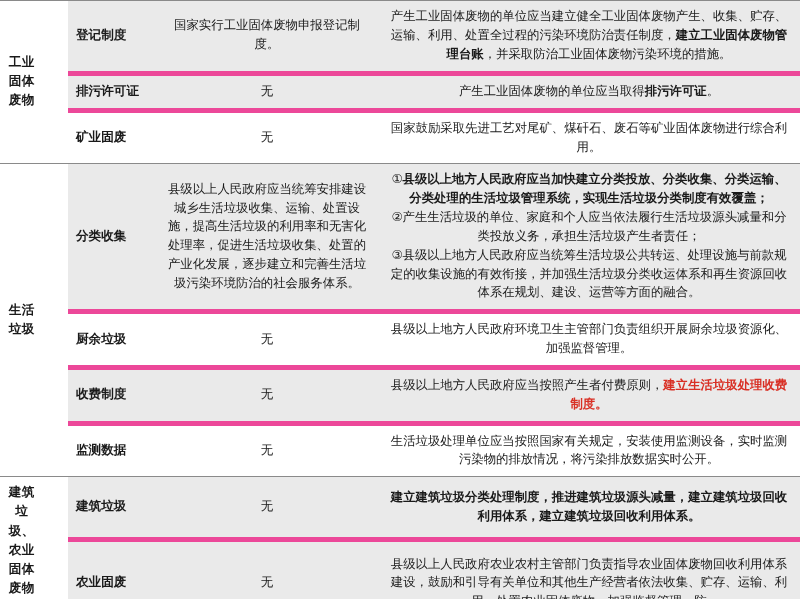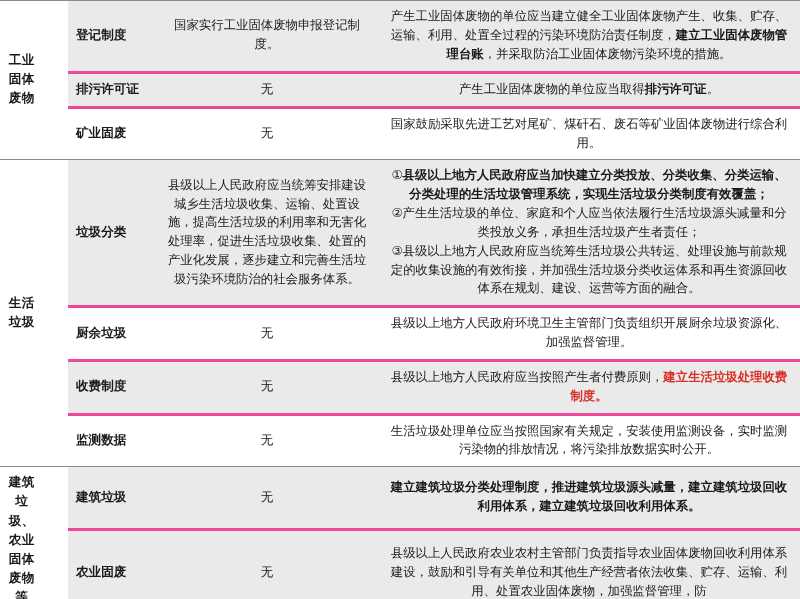--- a/index.html
+++ b/index.html
@@ -33,21 +33,21 @@
 
   table.doc td {
     vertical-align: middle;
     padding: 6px 8px 7px 8px;
     line-height: 1.52;
     border: 0;
     word-break: break-all;
   }
   
   tr.grpstart > td { border-top: 1.2px solid #8a8a8a; }
-  tr.rowline > td.sep { border-top: 3px solid #ec4899; }
+  tr.rowline > td.sep { border-top: 5px solid #ec4899; }
 
   td.cat {
     text-align: center;
     font-weight: 600;
     letter-spacing: 0.5px;
     padding-left: 6px;
     padding-right: 2px;
     font-size: 12.6px;
   }
   td.item {
@@ -102,21 +102,21 @@
         </tr>
         <tr class="rowline">
           <td class="item sep">矿业固废</td>
           <td class="mid sep">无</td>
           <td class="right sep"><span>国家鼓励采取先进工艺对尾矿、煤矸石、废石等矿业固体废物进行综合利用。</span></td>
         </tr>
         <tr class="grpstart">
           <td class="cat" rowspan="4">
             <span class="catwrap">生活垃圾</span>
           </td>
-          <td class="item sep shaded">垃圾分类</td>
+          <td class="item sep shaded">分类收集</td>
           <td class="mid sep shaded-mid">县级以上人民政府应当统筹安排建设城乡生活垃圾收集、运输、处置设施，提高生活垃圾的利用率和无害化处理率，促进生活垃圾收集、处置的产业化发展，逐步建立和完善生活垃圾污染环境防治的社会服务体系。</td>
           <td class="right sep shaded"><span>①</span><span class="b">县级以上地方人民政府应当加快建立分类投放、分类收集、分类运输、分类处理的生活垃圾管理系统，实现生活垃圾分类制度有效覆盖；</span><span></span><br><span>②产生生活垃圾的单位、家庭和个人应当依法履行生活垃圾源头减量和分类投放义务，承担生活垃圾产生者责任；</span><br><span>③县级以上地方人民政府应当统筹生活垃圾公共转运、处理设施与前款规定的收集设施的有效衔接，并加强生活垃圾分类收运体系和再生资源回收体系在规划、建设、运营等方面的融合。</span></td>
         </tr>
         <tr class="rowline">
           <td class="item sep">厨余垃圾</td>
           <td class="mid sep">无</td>
           <td class="right sep"><span>县级以上地方人民政府环境卫生主管部门负责组织开展厨余垃圾资源化、加强监督管理。</span></td>
         </tr>
         <tr class="rowline">
           <td class="item sep shaded">收费制度</td>

